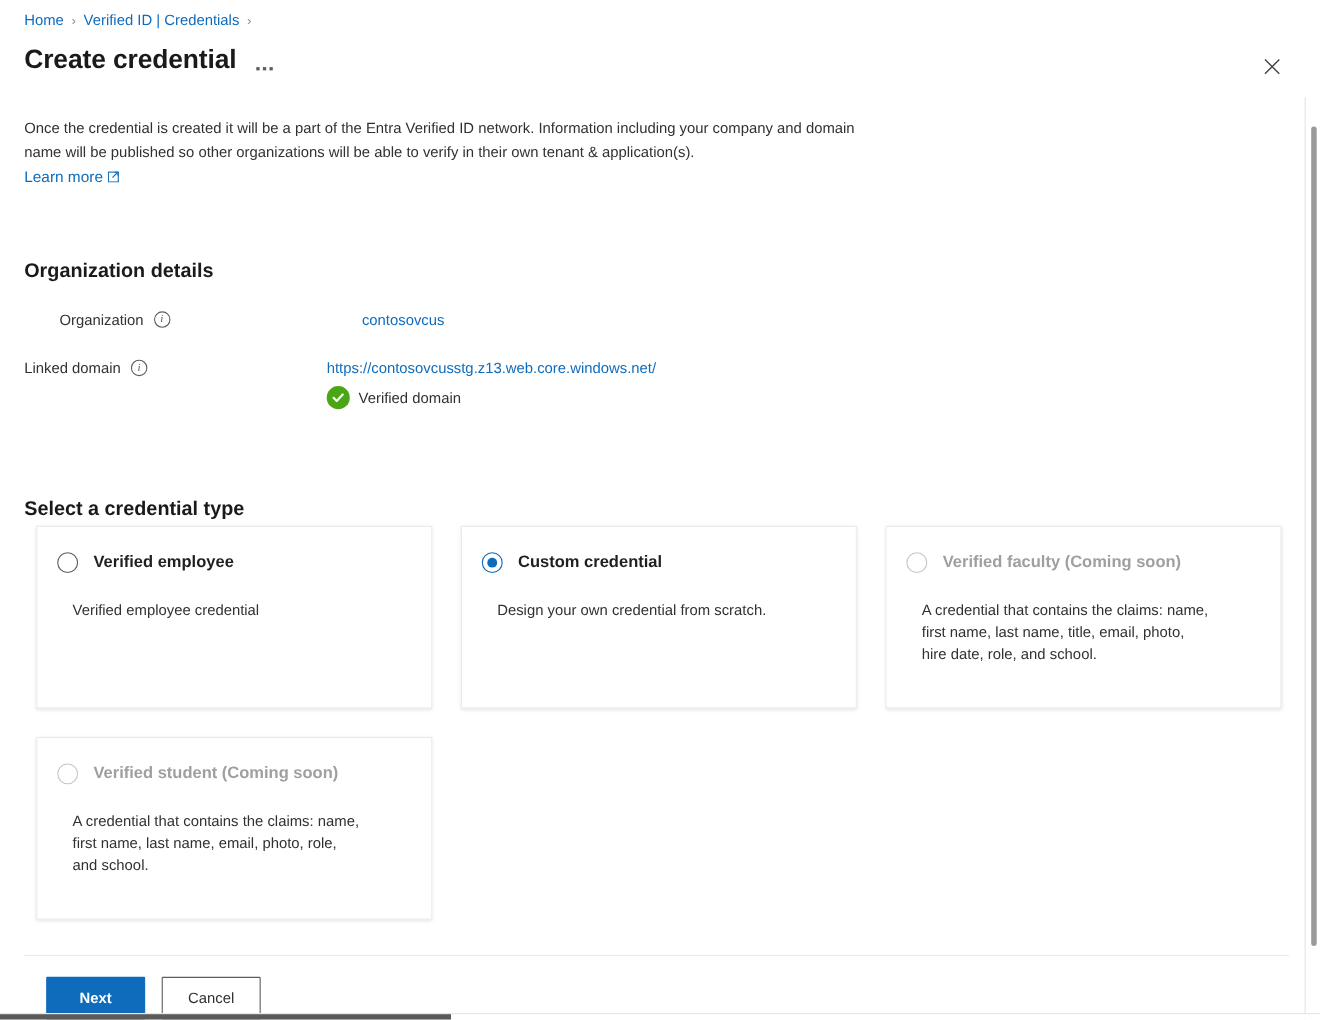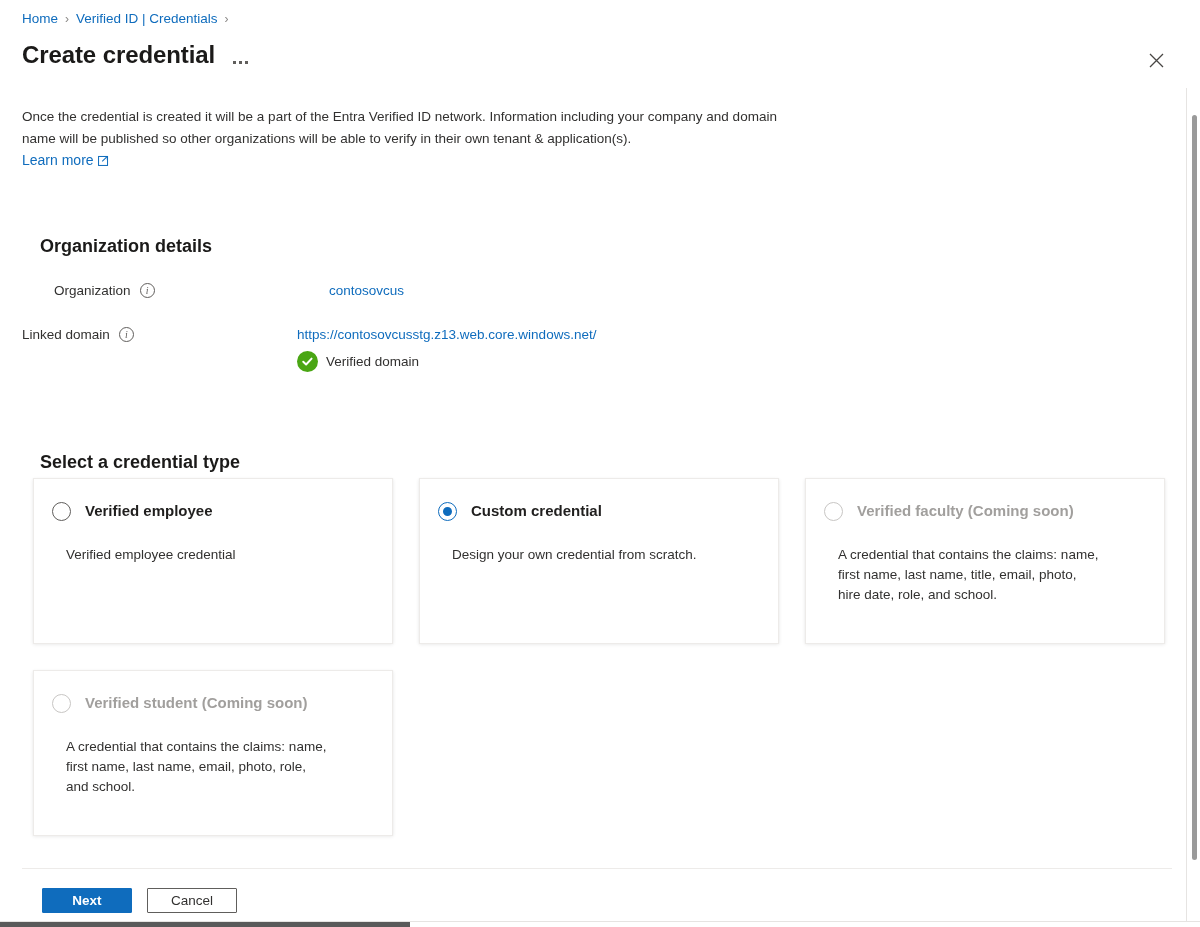--- a/index.html
+++ b/index.html
@@ -60,21 +60,21 @@
     font-size: 13.5px; line-height: 21.5px; color: #323130;
   }
   .learn-more {
     display: inline-flex; align-items: center; gap: 4px;
     color: #0f6cbd; font-size: 14px; cursor: pointer; margin-top: 1px;
   }
 
   
   .section-head {
     position: absolute; left: 22px;
-    font-size: 18px; font-weight: 600; color: #1b1a19; line-height: 26px; margin-left: 18px;
+    font-size: 18px; font-weight: 600; color: #1b1a19; line-height: 26px;
   }
   #org-head { top: 233px; }
   #type-head { top: 449px; }
 
   
   .field-row { position: absolute; left: 22px; display: flex; }
   #row-org { top: 281px; margin-left: 32px; }
   #row-domain { top: 325px; }
   .field-label {
     width: 275px; display: flex; align-items: flex-start; gap: 9px;
@@ -144,21 +144,21 @@
   
   .footer-divider {
     position: absolute; left: 22px; top: 868px;
     width: 1150px; height: 1px; background: #edebe9;
   }
   .footer {
     position: absolute; left: 42px; top: 888px;
     display: flex; align-items: center; gap: 15px;
   }
   .btn {
-    height: 25px; min-width: 90px;
+    height: 39px; min-width: 90px;
     font-size: 13.5px; font-family: "Liberation Sans", sans-serif;
     display: flex; align-items: center; justify-content: center;
     cursor: pointer; border-radius: 1px; padding: 0 10px;
   }
   .btn-primary { background: #0f6cbd; color: #ffffff; border: 1px solid #0f6cbd; font-weight: 600; }
   .btn-secondary { background: #ffffff; color: #323130; border: 1px solid #605e5c; }
 
   
   .vscroll-track {
     position: absolute; right: 0; top: 88px;

